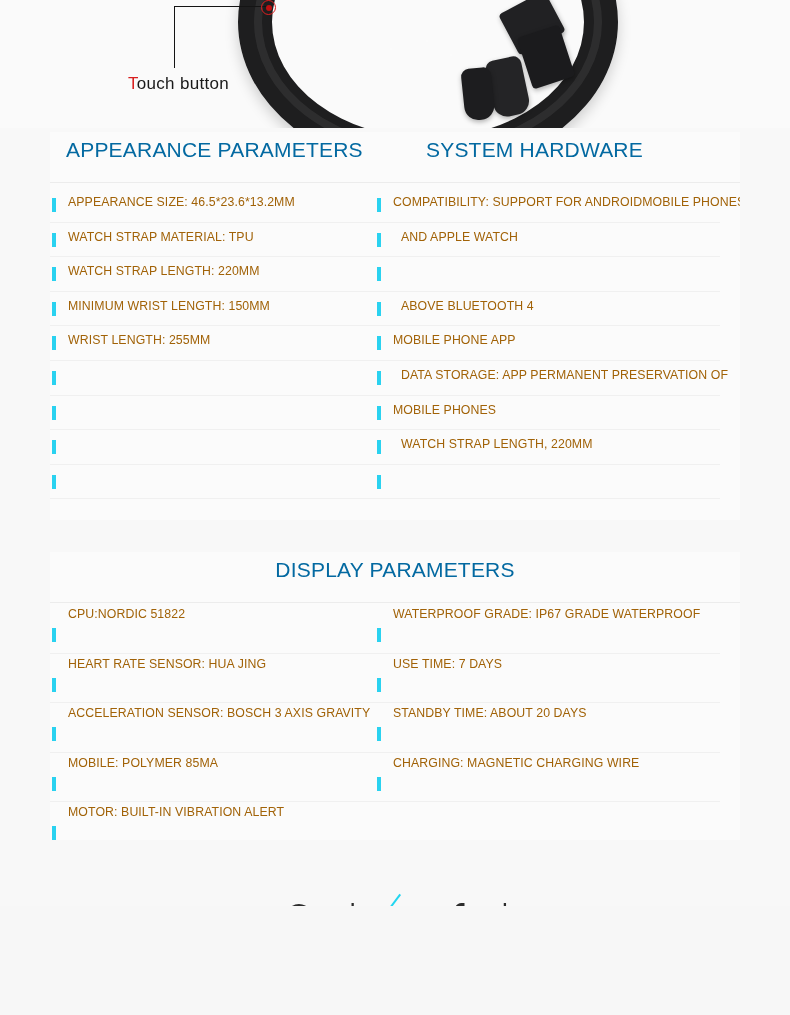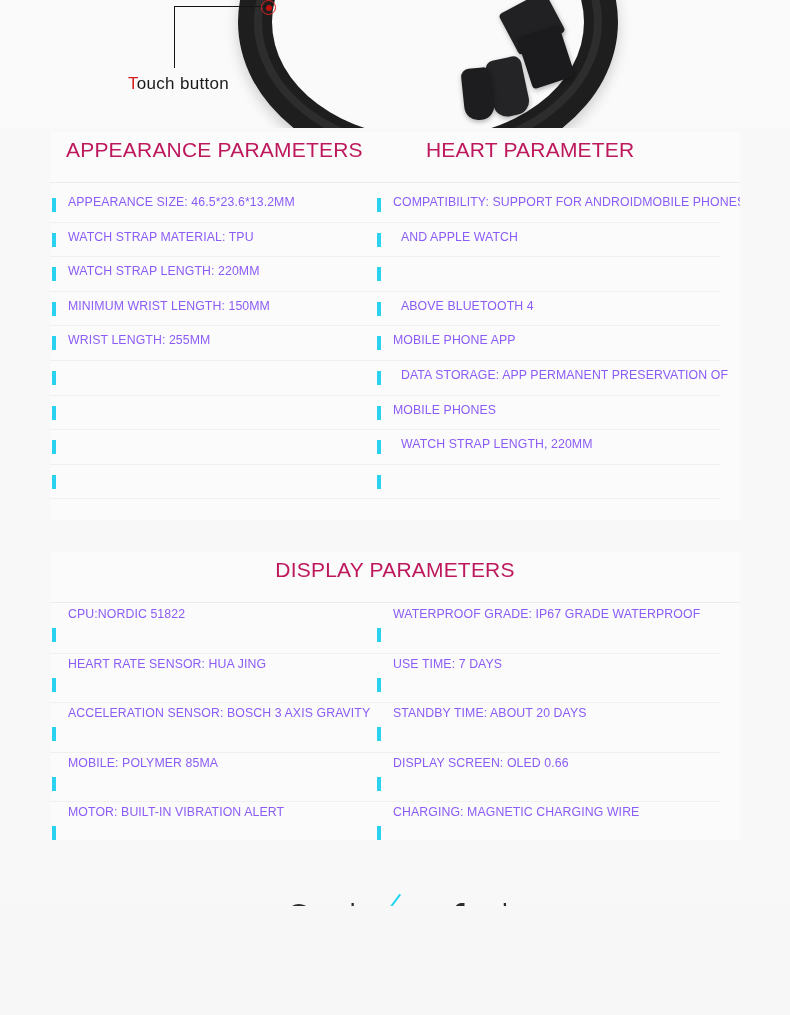--- a/index.html
+++ b/index.html
@@ -118,21 +118,21 @@
 
   .panel-heads {
     position: relative;
     height: 50px;
   }
   .head {
     position: absolute;
     top: 6px;
     font-size: 21px;
     font-weight: 300;
-    color: #be185d;
+    color: #0369a1;
     letter-spacing: 0.2px;
     white-space: nowrap;
   }
   .head-left  { left: 16px; }
   .head-right { left: 376px; }
   .head-center { left: 0; width: 690px; text-align: center; }
 
   .head-rule {
     position: absolute;
     left: 0; top: 50px;
@@ -172,21 +172,21 @@
     height: 14px;
     background: #2ad2f0;
   }
   .panel-bottom .bullet { top: 24px; }
 
   .spec-text {
     position: absolute;
     left: 18px;
     top: 7px;
     font-size: 12.3px;
-    color: #8b5cf6;
+    color: #a16207;
     letter-spacing: 0.1px;
     white-space: nowrap;
   }
   .panel-bottom .spec-text { top: 3px; }
   .spec-text.indent { left: 26px; }
 
   
   .brand {
     position: absolute;
     left: 0;
@@ -238,21 +238,21 @@
       <div class="callout-hline"></div>
       <div class="callout-vline"></div>
       <div class="callout-dot"></div>
       <div class="callout-label"><span class="hl">T</span><span>ouch button</span></div>
     </div>
   </div>
 
   <div class="panel panel-top">
     <div class="panel-heads">
       <div class="head head-left">APPEARANCE PARAMETERS</div>
-      <div class="head head-right">HEART PARAMETER</div>
+      <div class="head head-right">SYSTEM HARDWARE</div>
     </div>
     <div class="head-rule"></div>
 
     <div class="spec-grid grid-top">
       <div class="spec-col col-left" id="top-left">
           <div class="spec-row">
             <span class="bullet"></span>
             <span class="spec-text">APPEARANCE SIZE: 46.5*23.6*13.2MM</span>
           </div>
           <div class="spec-row">
@@ -362,24 +362,20 @@
             <span class="bullet"></span>
             <span class="spec-text">WATERPROOF GRADE: IP67 GRADE WATERPROOF</span>
           </div>
           <div class="spec-row">
             <span class="bullet"></span>
             <span class="spec-text">USE TIME: 7 DAYS</span>
           </div>
           <div class="spec-row">
             <span class="bullet"></span>
             <span class="spec-text">STANDBY TIME: ABOUT 20 DAYS</span>
-          </div>
-          <div class="spec-row">
-            <span class="bullet"></span>
-            <span class="spec-text">DISPLAY SCREEN: OLED 0.66</span>
           </div>
           <div class="spec-row">
             <span class="bullet"></span>
             <span class="spec-text">CHARGING: MAGNETIC CHARGING WIRE</span>
           </div>
         </div>
     </div>
   </div>
 
   <div class="brand">

